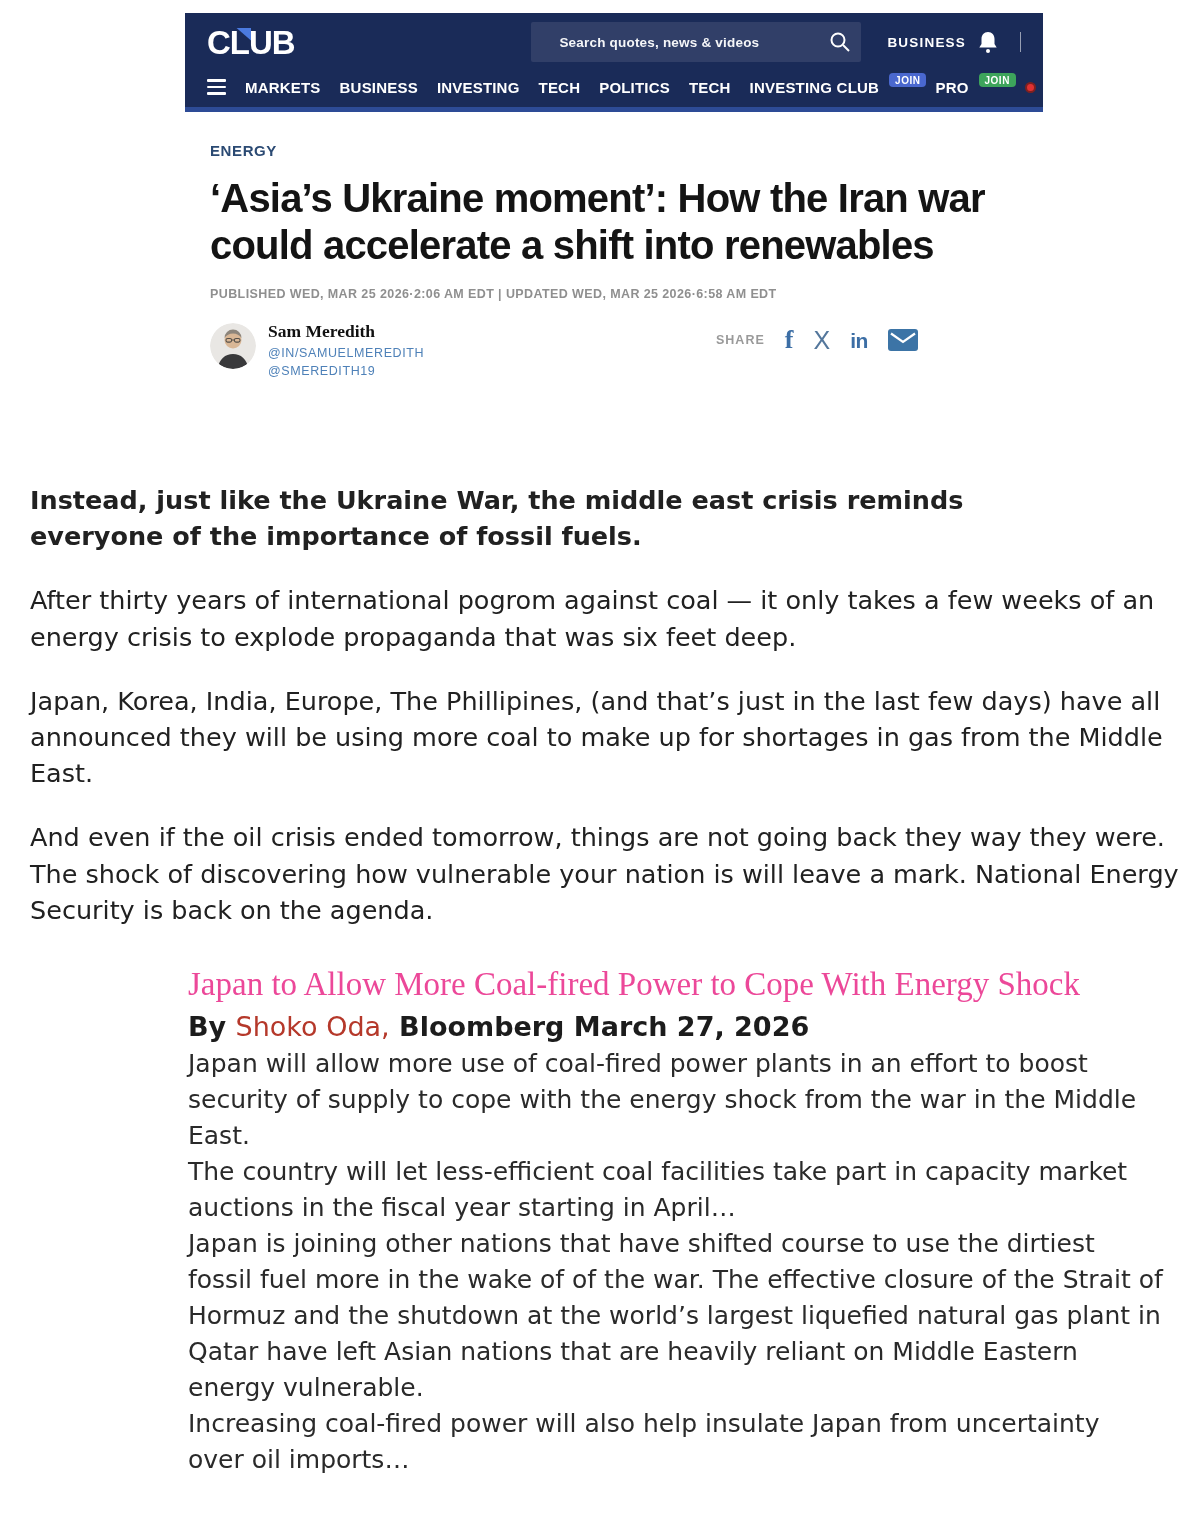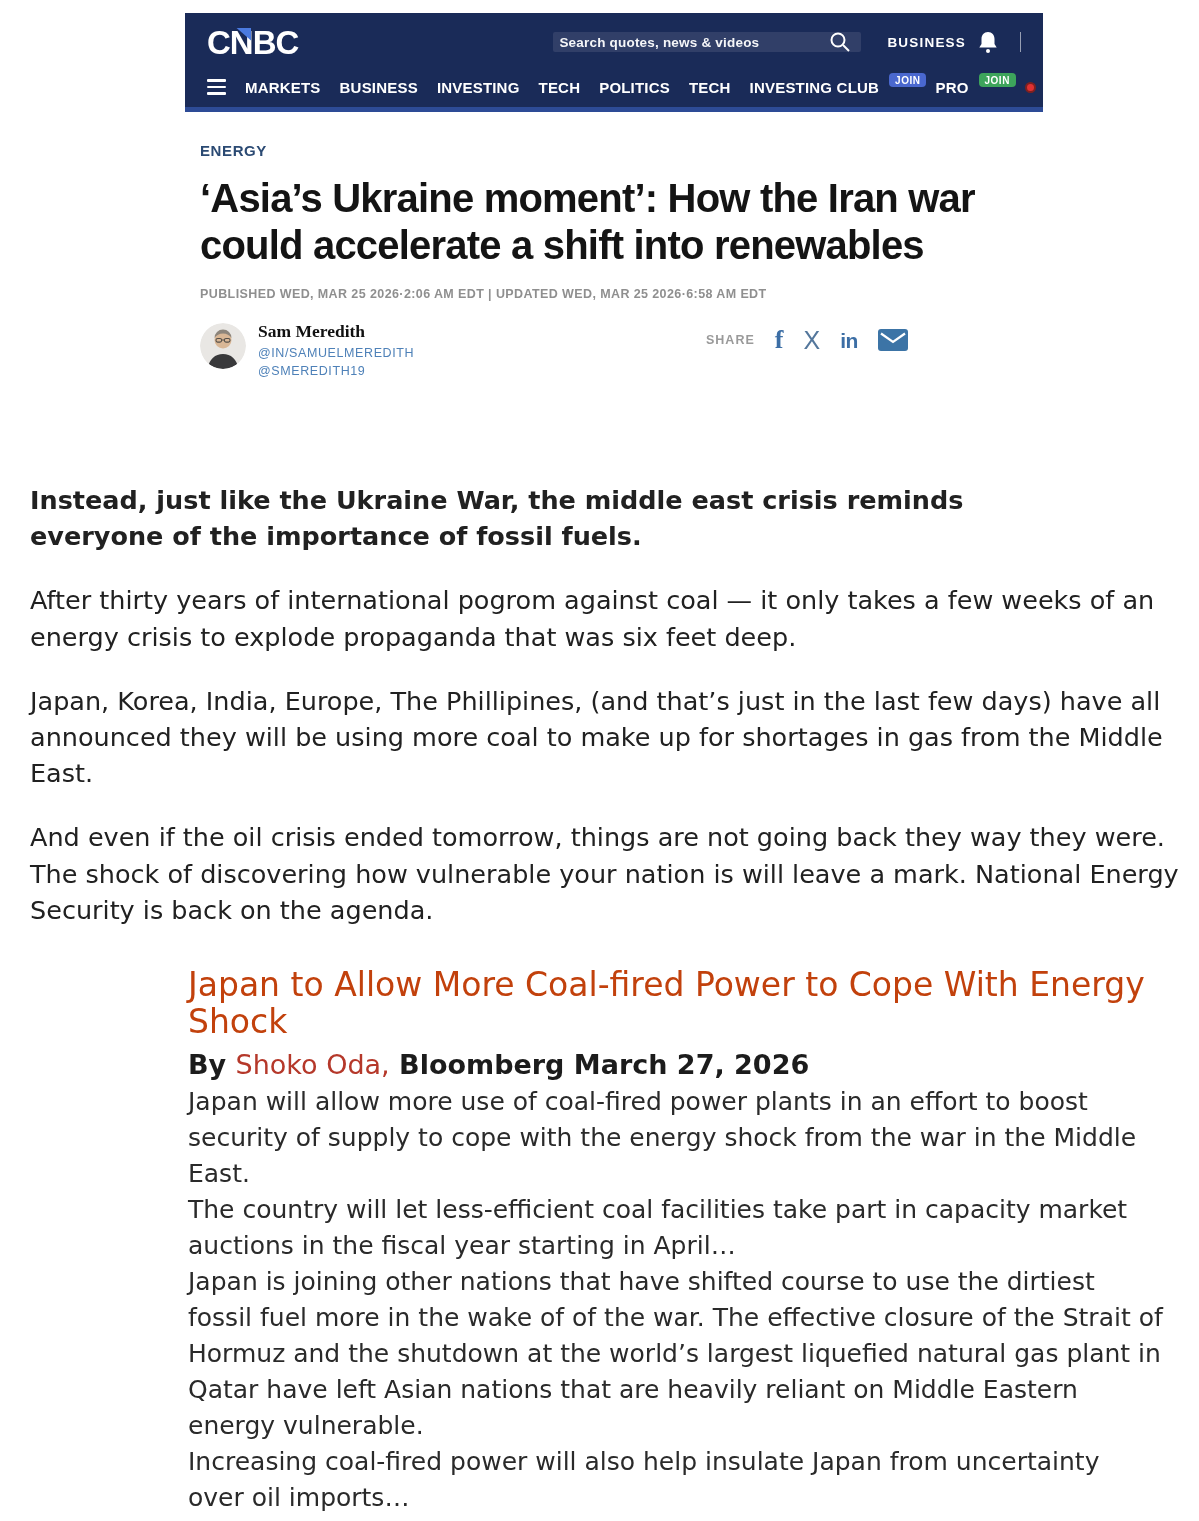--- a/index.html
+++ b/index.html
@@ -7,38 +7,38 @@
         font-family:"Liberation Sans",sans-serif;}
 
   
   .cnbc-shot{position:absolute;left:185px;top:13px;width:858px;background:#1a2b58;
              border-bottom:5px solid #2d4b96;overflow:hidden;}
   .topbar{height:50px;display:flex;align-items:center;padding:4px 22px 0 22px;}
   .logo{position:relative;color:#fff;font-weight:800;font-size:33px;letter-spacing:-1px;line-height:1;}
   .logo .peak{position:absolute;left:29px;top:2px;width:15px;height:13px;background:#4b7be0;
               clip-path:polygon(0 0,100% 0,100% 100%);}
   .searchbox{margin-left:auto;display:flex;align-items:center;background:#313f68;
-             width:292px;height:20px;padding:0 10px 0 6px;border-radius:2px;justify-content:center;}
+             width:292px;height:40px;padding:0 10px 0 28px;border-radius:2px;justify-content:center;}
   .searchbox .ph{color:#f5f6f8;font-size:13.5px;font-weight:700;letter-spacing:.2px;flex:1;}
   .watchlist{display:flex;align-items:center;margin-left:26px;gap:12px;}
   .watchlist .wl{color:#fff;font-size:13.5px;font-weight:800;letter-spacing:1.2px;}
   .vdiv{width:1px;height:20px;background:rgba(255,255,255,.55);margin-left:10px;}
   .navbar{height:40px;display:flex;align-items:center;gap:19px;padding:0 22px;white-space:nowrap;}
   .hamburger{display:flex;flex-direction:column;gap:4px;cursor:pointer;}
   .hamburger span{display:block;width:19px;height:2.5px;background:#fff;border-radius:1px;}
   .nav-item{color:#fff;font-weight:800;font-size:15px;letter-spacing:.2px;position:relative;cursor:pointer;}
   .badge{position:relative;top:-9px;left:10px;font-size:10px;font-weight:800;color:#fff;
          padding:1.5px 6px;border-radius:4px;letter-spacing:.5px;}
   .badge.blue{background:#4a68cf;}
   .badge.green{background:#3da45b;}
   .live{margin-left:auto;display:flex;align-items:center;gap:6px;margin-right:-8px;}
   .live-dot{width:11px;height:11px;border-radius:50%;background:#e03131;border:2.5px solid #7e2020;box-sizing:border-box;}
 
   
-  .article{position:absolute;left:200px;top:142px;width:832px;}
+  .article{position:absolute;left:210px;top:142px;width:832px;}
   .category{color:#2b4a73;font-weight:800;font-size:15px;letter-spacing:.6px;cursor:pointer;}
   .headline{margin-top:16px;color:#141414;font-weight:800;font-size:40px;line-height:1.18;
             letter-spacing:-.8px;max-width:830px;}
   .published{margin-top:18px;color:#8f8f8f;font-weight:700;font-size:12.5px;letter-spacing:.4px;}
   .author-row{position:relative;margin-top:20px;height:64px;}
   .avatar{position:absolute;left:0;top:2px;width:46px;height:46px;border-radius:50%;overflow:hidden;}
   .author-meta{position:absolute;left:58px;top:0;}
   .author-name{font-family:"Liberation Serif",serif;font-weight:700;font-size:17.5px;color:#111;}
   .author-handle{margin-top:4px;color:#4e81b8;font-weight:400;font-size:12.5px;letter-spacing:.6px;cursor:pointer;}
   .share-row{position:absolute;left:506px;top:6px;display:flex;align-items:center;gap:20px;}
@@ -49,34 +49,34 @@
   .icon-mail{cursor:pointer;line-height:0;}
 
   
   .commentary{position:absolute;left:30px;top:482px;width:1155px;
               font-family:"DejaVu Sans",sans-serif;color:#212121;font-size:25.5px;line-height:1.42;}
   .commentary p{margin:0 0 28px 0;}
   .commentary p.lead{font-weight:700;max-width:1060px;}
 
   
   .quote{position:absolute;left:188px;top:966px;width:975px;font-family:"DejaVu Sans",sans-serif;}
-  .quote-heading{color:#c2410c;font-size:33px;line-height:1.13;font-weight:400;margin:0 0 8px 0;}
+  .quote-heading{color:#ec4899;font-size:33px;line-height:1.13;font-weight:400;margin:0 0 8px 0;font-family:Liberation Serif, serif;}
   .quote-byline{font-size:27px;font-weight:700;color:#1c1c1c;margin:0 0 4px 0;}
   .quote-byline .q-author{color:#b5382a;font-weight:400;}
   .quote-body p{margin:0;font-size:25px;line-height:1.44;color:#2a2a2a;}
 </style>
 </head>
 <body>
 
 <div class="page">
 
   <div class="cnbc-shot">
     <div class="topbar">
       <div class="logo">
-        <span>CNBC</span>
+        <span>CLUB</span>
         <span class="peak"></span>
       </div>
       <div class="searchbox">
         <span class="ph">Search quotes, news &amp; videos</span>
         <span style="line-height:0;">
           <svg width="22" height="22" viewBox="0 0 22 22">
               <circle cx="9" cy="9" r="6.5" stroke="#fff" stroke-width="2" fill="none"></circle>
               <line x1="14" y1="14" x2="20" y2="20" stroke="#fff" stroke-width="2"></line>
             </svg>
         </span>

